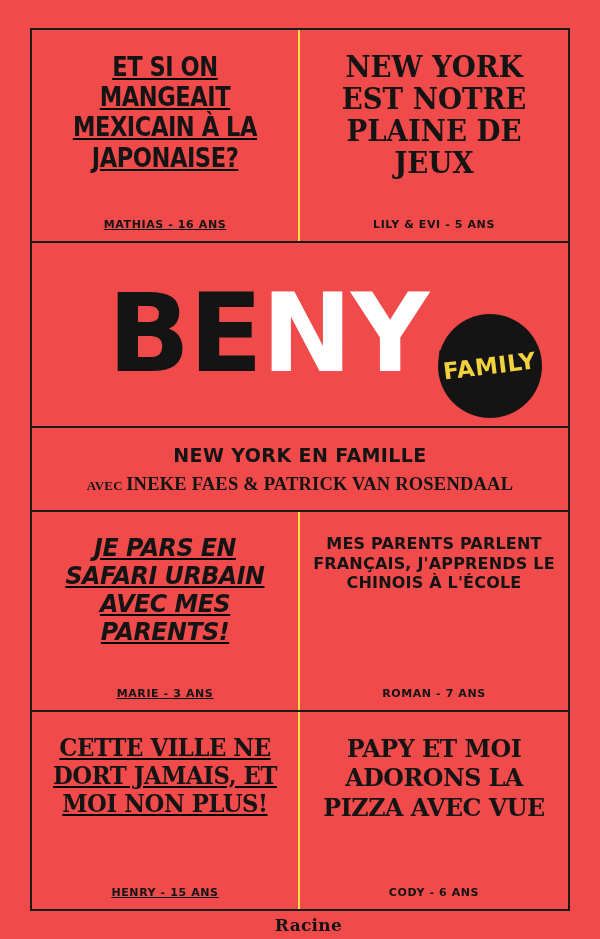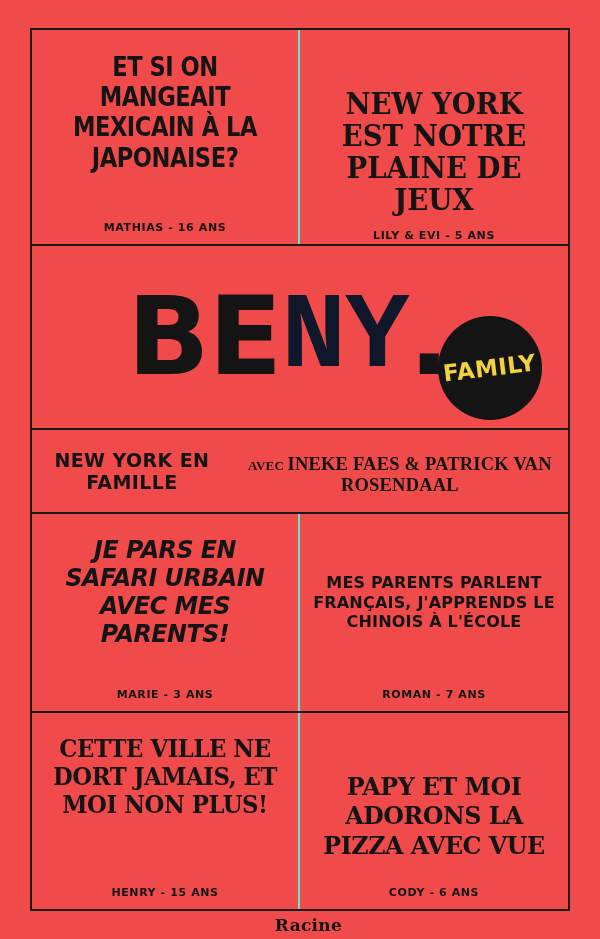--- a/index.html
+++ b/index.html
@@ -61,25 +61,25 @@
     box-sizing: border-box;
     display: flex;
     flex-direction: column;
     align-items: center;
     justify-content: flex-start;
     padding: 22px 10px 10px 10px;
     text-align: center;
   }
   .cell-left {
     width: 50%;
-    border-right: 2px solid #5eead4;
+    border-right: 2px solid #fde047;
+    text-decoration: underline;
   }
   .cell-right {
     width: 50%;
-    margin-top: 37px;
   }
   .q-mathias {
     font-size: 27px;
     font-stretch: condensed;
     transform: scaleX(0.93);
     line-height: 1.12;
   }
   .q-lily {
     font-family: "DejaVu Serif", serif;
     font-weight: bold;
@@ -102,21 +102,21 @@
     font-family: "DejaVu Sans", sans-serif;
     font-weight: bold;
     font-size: 108px;
     line-height: 1;
     letter-spacing: -1px;
     display: flex;
     align-items: flex-start;
     transform: translateX(-12px);
   }
   .logo .be { color: #141414; }
-  .logo .ny { color: #0f172a; font-family: Liberation Mono, monospace; }
+  .logo .ny { color: #ffffff; }
   .logo .dot {
     color: #141414;
     font-size: 108px;
   }
   .badge {
     position: absolute;
     right: 26px;
     bottom: 8px;
     width: 104px;
     height: 104px;
@@ -133,20 +133,21 @@
     font-size: 23px;
     letter-spacing: 0.5px;
     transform: rotate(-7deg);
   }
 
   
   .sub-band {
     height: 84px;
     border-bottom: 2px solid #1a1a1a;
     display: flex;
+    flex-direction: column;
     align-items: center;
     justify-content: center;
     text-align: center;
   }
   .sub-title {
     font-family: "DejaVu Sans", sans-serif;
     font-weight: bold;
     color: #141414;
     text-transform: uppercase;
     font-size: 19px;

